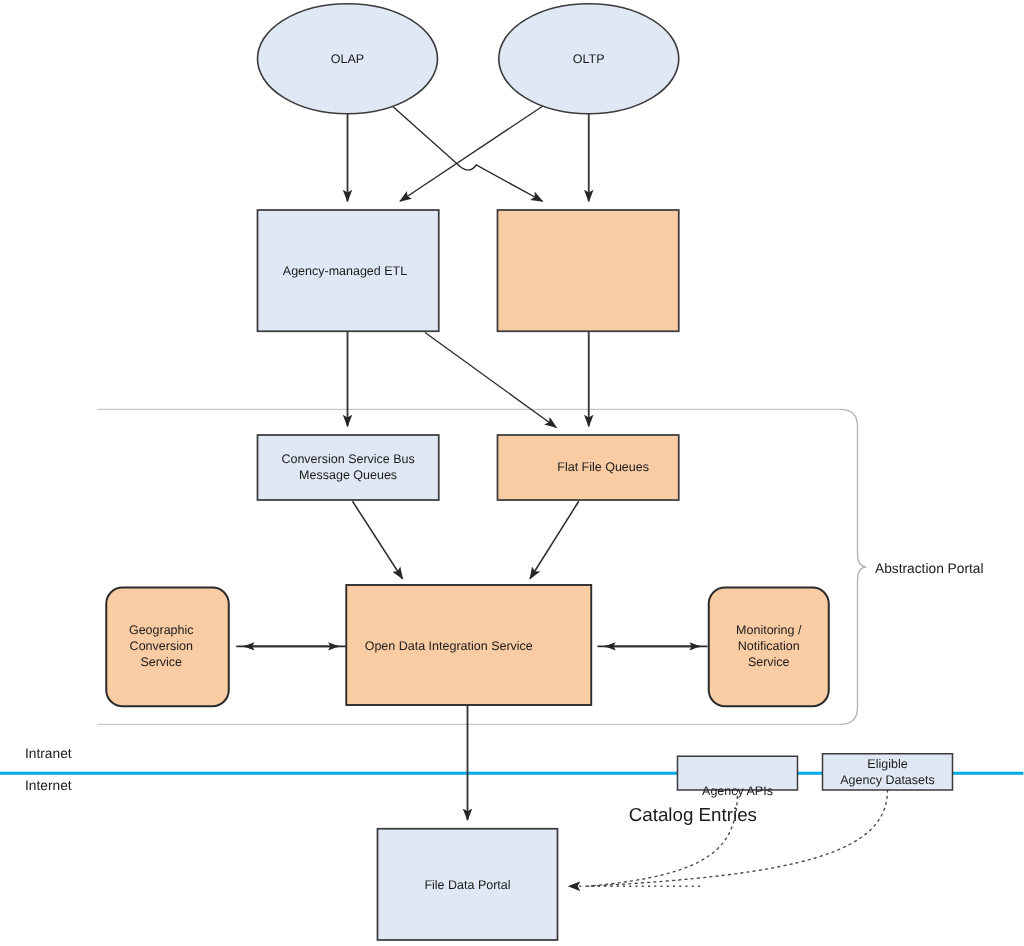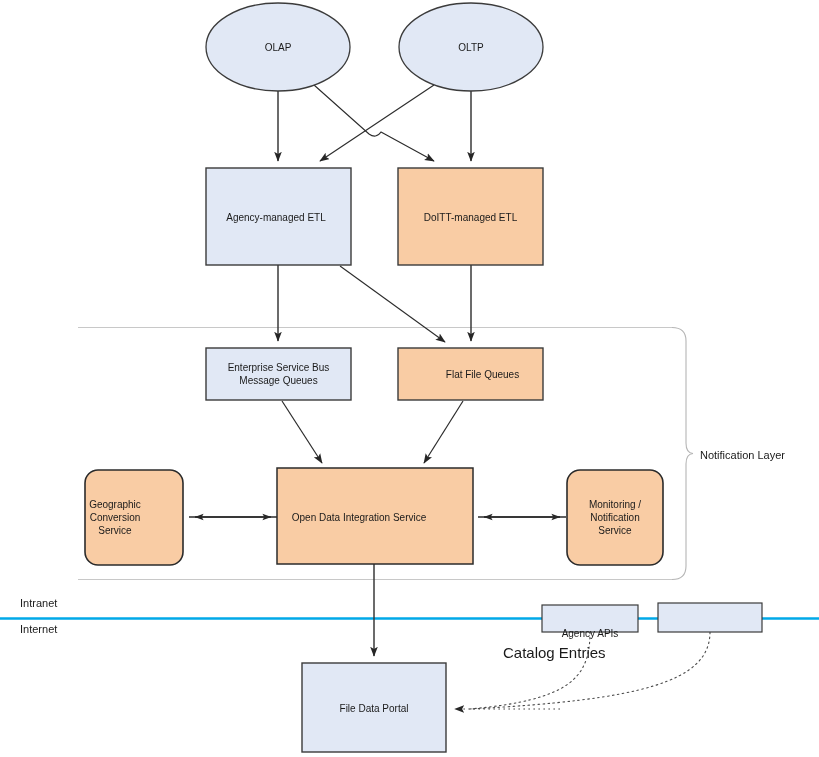--- a/index.html
+++ b/index.html
@@ -153,43 +153,44 @@
 
     <rect x="302" y="663" width="144" height="89" fill="#e1e8f5" stroke="#3b3b3b" stroke-width="1.4"></rect>
   </svg>
 
   <div class="node-label" style="left:206px; top:33px; width:144px; height:28px;">OLAP</div>
 
   <div class="node-label" style="left:399px; top:33px; width:144px; height:28px;">OLTP</div>
 
   <div class="node-label" style="left:206px; top:203px; width:140px; height:28px;">Agency-managed ETL</div>
 
-  <div class="node-label" style="left:398px; top:203px; width:145px; height:28px;">DoITT-managed ETL</div>
 
-  <div class="node-label" style="left:206px; top:354px; width:145px; height:40px;">Enterprise Service Bus
+  <div class="node-label" style="left:206px; top:354px; width:145px; height:40px;">Conversion Service Bus
 Message Queues</div>
 
   <div class="node-label" style="left:398px; top:360px; width:169px; height:28px;">Flat File Queues</div>
 
-  <div class="node-label" style="left:75px; top:491px; width:80px; height:53px;">Geographic
+  <div class="node-label" style="left:89px; top:491px; width:80px; height:53px;">Geographic
 Conversion
 Service</div>
 
   <div class="node-label" style="left:277px; top:503px; width:164px; height:28px;">Open Data Integration Service</div>
 
   <div class="node-label" style="left:567px; top:491px; width:96px; height:53px;">Monitoring /
 Notification
 Service</div>
 
   <div class="node-label" style="left:542px; top:605px; width:96px; height:27px;margin-top:15px;">Agency APIs</div>
 
+  <div class="node-label" style="left:658px; top:603px; width:104px; height:29px;">Eligible
+Agency Datasets</div>
 
   <div class="node-label" style="left:302px; top:694px; width:144px; height:28px;">File Data Portal</div>
 
-  <div class="zone-label" style="left:700px; top:449px;">Notification Layer</div>
+  <div class="zone-label" style="left:700px; top:449px;">Abstraction Portal</div>
 
   <div class="zone-label" style="left:20px; top:597px;">Intranet</div>
 
   <div class="zone-label" style="left:20px; top:623px;">Internet</div>
 
   <div class="edge-label" style="left:503px; top:646px;">Catalog Entries</div>
 
 </div>
 
 </body></html>

